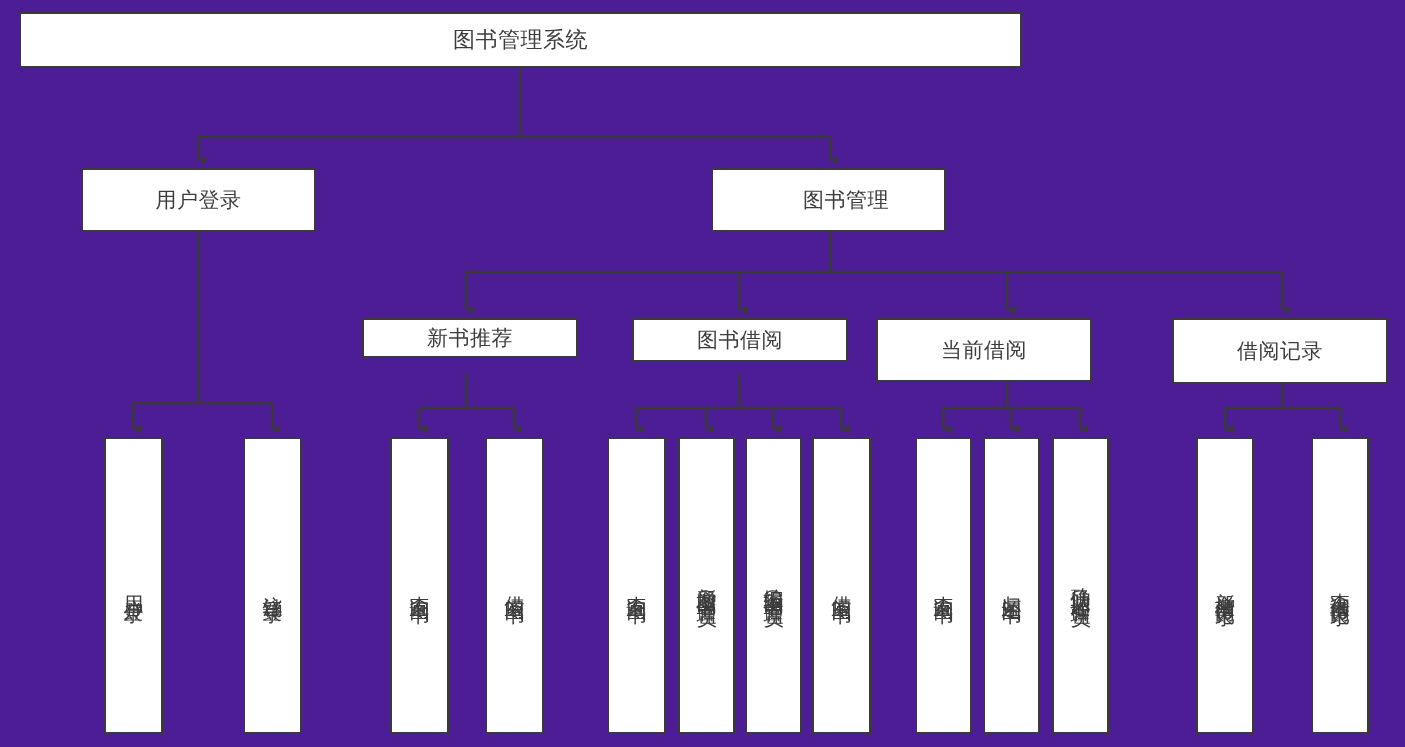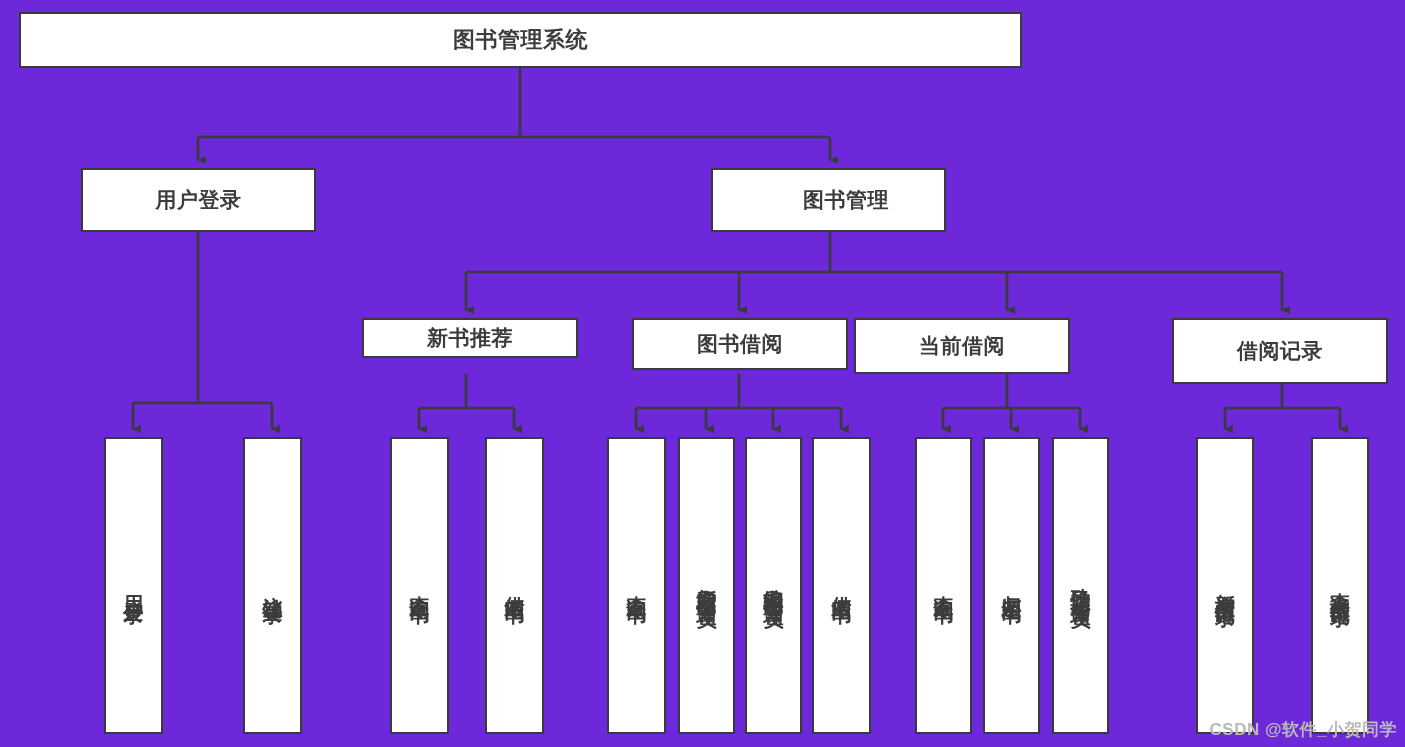--- a/index.html
+++ b/index.html
@@ -11,22 +11,21 @@
   body {
     font-family: "Liberation Sans", "DejaVu Sans", sans-serif;
     width: 1405px;
     height: 747px;
     overflow: hidden;
   }
   #diagram-root {
     position: relative;
     width: 1405px;
     height: 747px;
-    background: #6d28d9;
-    font-weight: bold;
+    background: #4c1d95;
   }
   svg.diagram-canvas {
     position: absolute;
     left: 0;
     top: 0;
     width: 1405px;
     height: 747px;
   }
   .node-box {
     position: absolute;
@@ -137,24 +136,24 @@
       </div>
       <div class="node-box" style="left: 81px; top: 168px; width: 235px; height: 64px; border-color: rgb(58, 58, 58);">
         <div class="node-label" style="color: rgb(60, 60, 60);">用户登录</div>
       </div>
       <div class="node-box" style="left: 711px; top: 168px; width: 235px; height: 64px; border-color: rgb(58, 58, 58); padding-left: 35px;">
         <div class="node-label" style="color: rgb(60, 60, 60);">图书管理</div>
       </div>
       <div class="node-box" style="left: 362px; top: 318px; width: 216px; height: 40px; border-color: rgb(58, 58, 58);">
         <div class="node-label" style="color: rgb(60, 60, 60);">新书推荐</div>
       </div>
-      <div class="node-box" style="left: 632px; top: 318px; width: 216px; height: 52px; border-color: rgb(58, 58, 58);">
+      <div class="node-box" style="left: 632px; top: 318px; width: 216px; height: 44px; border-color: rgb(58, 58, 58);">
         <div class="node-label" style="color: rgb(60, 60, 60);">图书借阅</div>
       </div>
-      <div class="node-box" style="left: 854px; top: 318px; width: 216px; height: 56px; border-color: rgb(58, 58, 58);">
+      <div class="node-box" style="left: 876px; top: 318px; width: 216px; height: 64px; border-color: rgb(58, 58, 58);">
         <div class="node-label" style="color: rgb(60, 60, 60);">当前借阅</div>
       </div>
       <div class="node-box" style="left: 1172px; top: 318px; width: 216px; height: 66px; border-color: rgb(58, 58, 58);">
         <div class="node-label" style="color: rgb(60, 60, 60);">借阅记录</div>
       </div>
       <div class="node-box" style="left: 104px; top: 437px; width: 59px; height: 297px; border-color: rgb(58, 58, 58);">
         <div class="node-label vertical" style="color: rgb(60, 60, 60);">用户登录</div>
       </div>
       <div class="node-box" style="left: 243px; top: 437px; width: 59px; height: 297px; border-color: rgb(58, 58, 58);">
         <div class="node-label vertical" style="color: rgb(60, 60, 60);">注销登录</div>
@@ -187,14 +186,13 @@
         <div class="node-label vertical" style="color: rgb(60, 60, 60);">确认归还（管理员）</div>
       </div>
       <div class="node-box" style="left: 1196px; top: 437px; width: 58px; height: 297px; border-color: rgb(58, 58, 58);">
         <div class="node-label vertical" style="color: rgb(60, 60, 60);">新增借阅记录</div>
       </div>
       <div class="node-box" style="left: 1311px; top: 437px; width: 58px; height: 297px; border-color: rgb(58, 58, 58);">
         <div class="node-label vertical" style="color: rgb(60, 60, 60);">查询借阅记录</div>
       </div>
     </div>
 
-  <div class="watermark">CSDN @软件_小贺同学</div>
 </div>
 
 </body></html>

